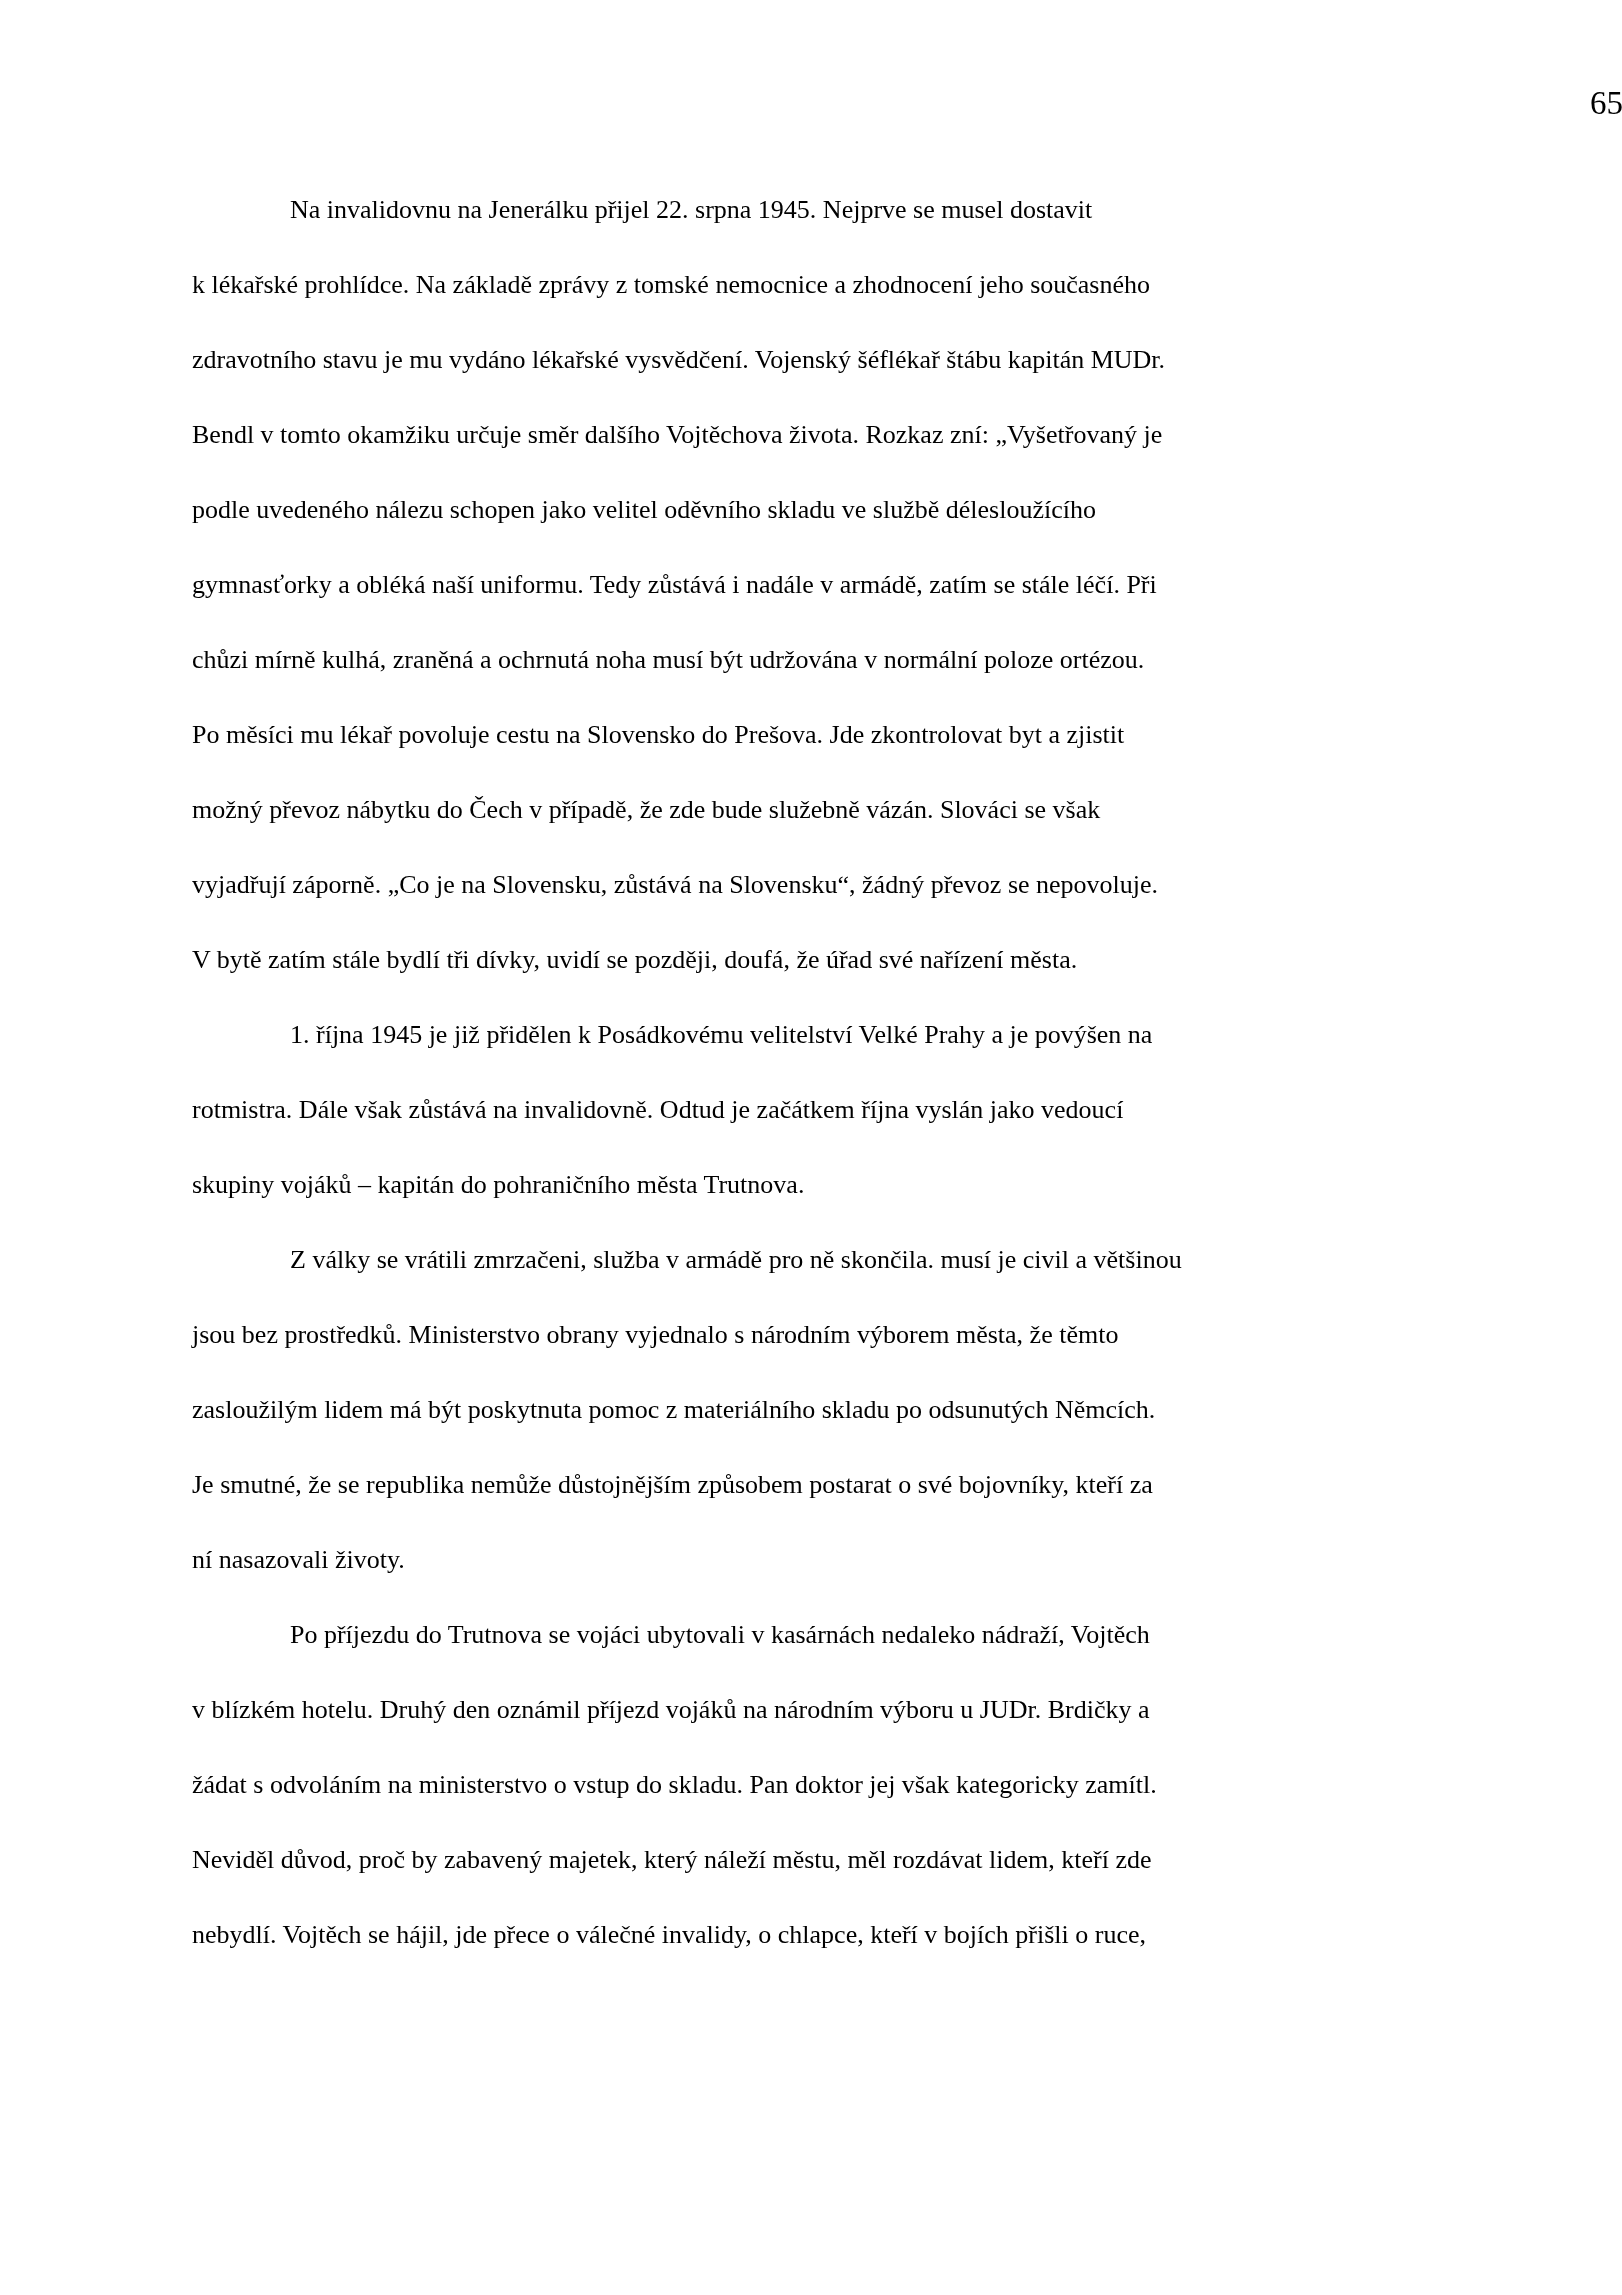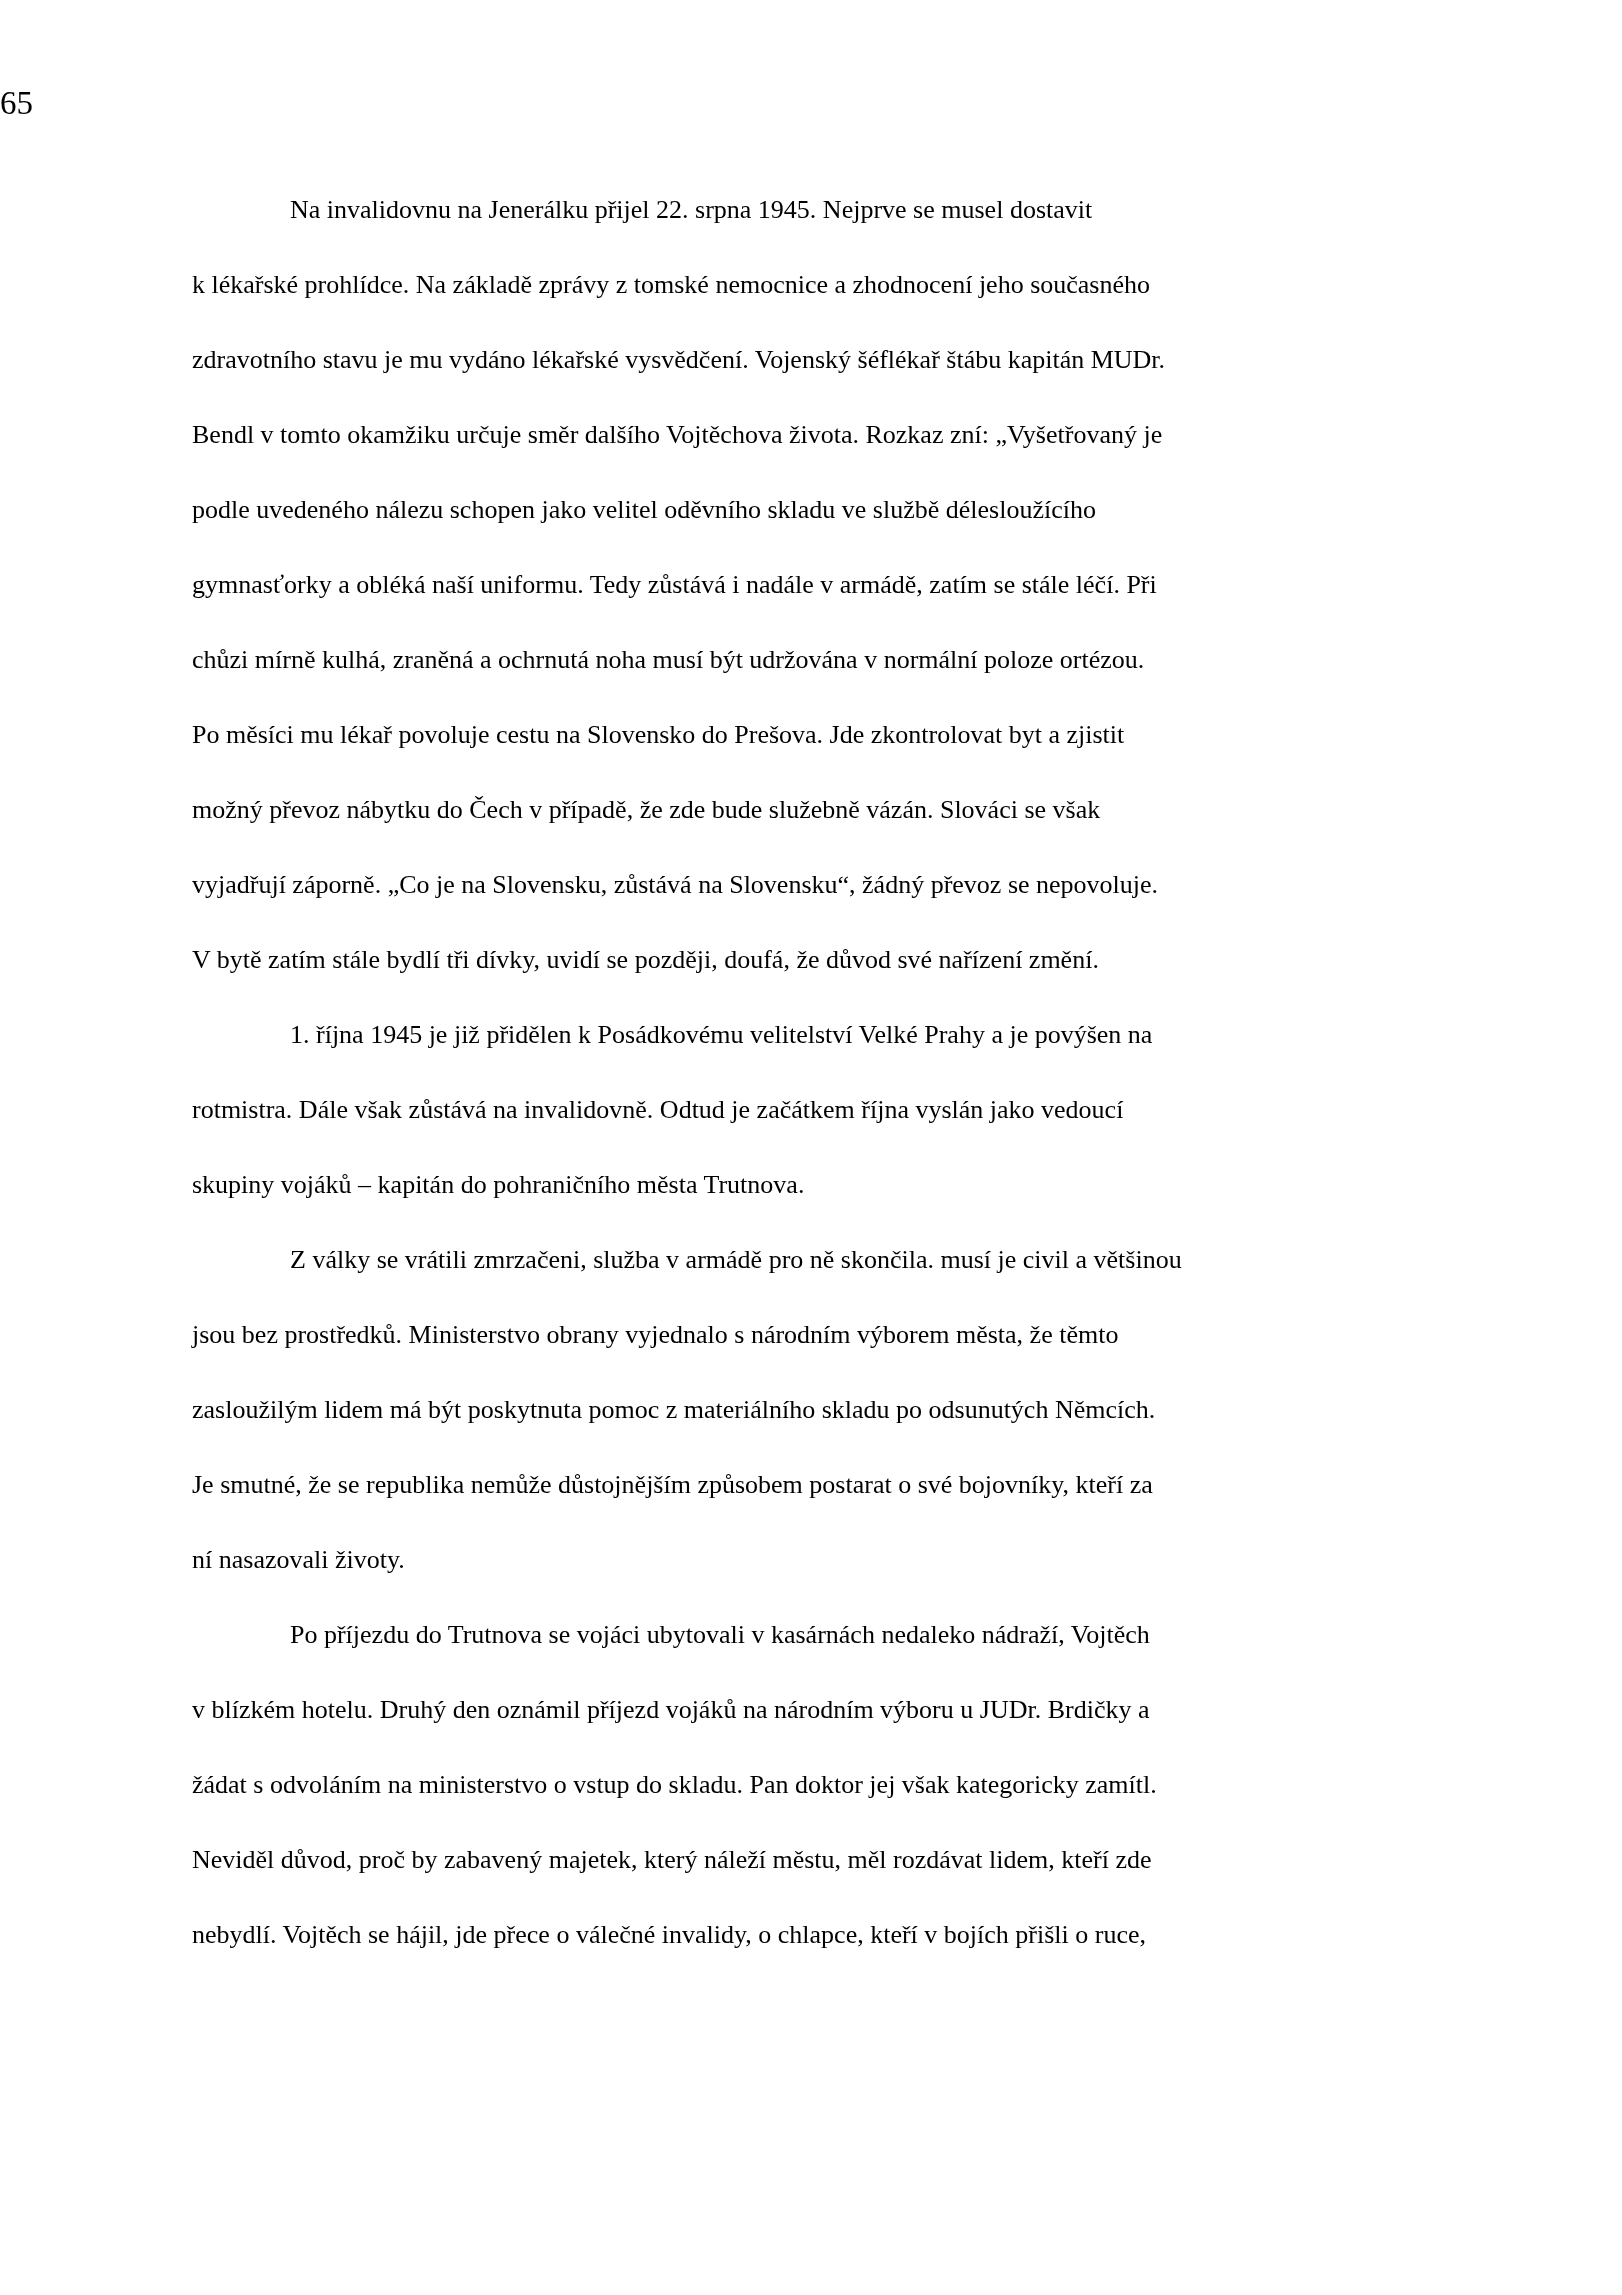--- a/index.html
+++ b/index.html
@@ -17,21 +17,21 @@
   }
   .page {
     position: absolute;
     inset: 0;
   }
   .page-number {
     position: absolute;
     top: 84px;
     left: 0;
     width: 100%;
-    text-align: left;
+    text-align: right;
     font-size: 33px;
     line-height: 39px;
   }
   .text-block {
     position: absolute;
     left: 192px;
     top: 172px;
     width: 1239px;
   }
   .line {
@@ -53,21 +53,21 @@
       <div class="line indent">Na invalidovnu na Jenerálku přijel 22. srpna 1945. Nejprve se musel dostavit</div>
       <div class="line">k lékařské prohlídce. Na základě zprávy z tomské nemocnice a zhodnocení jeho současného</div>
       <div class="line">zdravotního stavu je mu vydáno lékařské vysvědčení. Vojenský šéflékař štábu kapitán MUDr.</div>
       <div class="line">Bendl v tomto okamžiku určuje směr dalšího Vojtěchova života. Rozkaz zní: „Vyšetřovaný je</div>
       <div class="line">podle uvedeného nálezu schopen jako velitel oděvního skladu ve službě délesloužícího</div>
       <div class="line">gymnasťorky a obléká naší uniformu. Tedy zůstává i nadále v armádě, zatím se stále léčí. Při</div>
       <div class="line">chůzi mírně kulhá, zraněná a ochrnutá noha musí být udržována v normální poloze ortézou.</div>
       <div class="line">Po měsíci mu lékař povoluje cestu na Slovensko do Prešova. Jde zkontrolovat byt a zjistit</div>
       <div class="line">možný převoz nábytku do Čech v případě, že zde bude služebně vázán. Slováci se však</div>
       <div class="line">vyjadřují záporně. „Co je na Slovensku, zůstává na Slovensku“, žádný převoz se nepovoluje.</div>
-      <div class="line">V bytě zatím stále bydlí tři dívky, uvidí se později, doufá, že důvod své nařízení změní.</div>
+      <div class="line">V bytě zatím stále bydlí tři dívky, uvidí se později, doufá, že úřad své nařízení města.</div>
       <div class="line indent">1. října 1945 je již přidělen k Posádkovému velitelství Velké Prahy a je povýšen na</div>
       <div class="line">rotmistra. Dále však zůstává na invalidovně. Odtud je začátkem října vyslán jako vedoucí</div>
       <div class="line">skupiny vojáků – kapitán do pohraničního města Trutnova.</div>
       <div class="line indent">Z války se vrátili zmrzačeni, služba v armádě pro ně skončila. musí je civil a většinou</div>
       <div class="line">jsou bez prostředků. Ministerstvo obrany vyjednalo s národním výborem města, že těmto</div>
       <div class="line">zasloužilým lidem má být poskytnuta pomoc z materiálního skladu po odsunutých Němcích.</div>
       <div class="line">Je smutné, že se republika nemůže důstojnějším způsobem postarat o své bojovníky, kteří za</div>
       <div class="line">ní nasazovali životy.</div>
       <div class="line indent">Po příjezdu do Trutnova se vojáci ubytovali v kasárnách nedaleko nádraží, Vojtěch</div>
       <div class="line">v blízkém hotelu. Druhý den oznámil příjezd vojáků na národním výboru u JUDr. Brdičky a</div>

